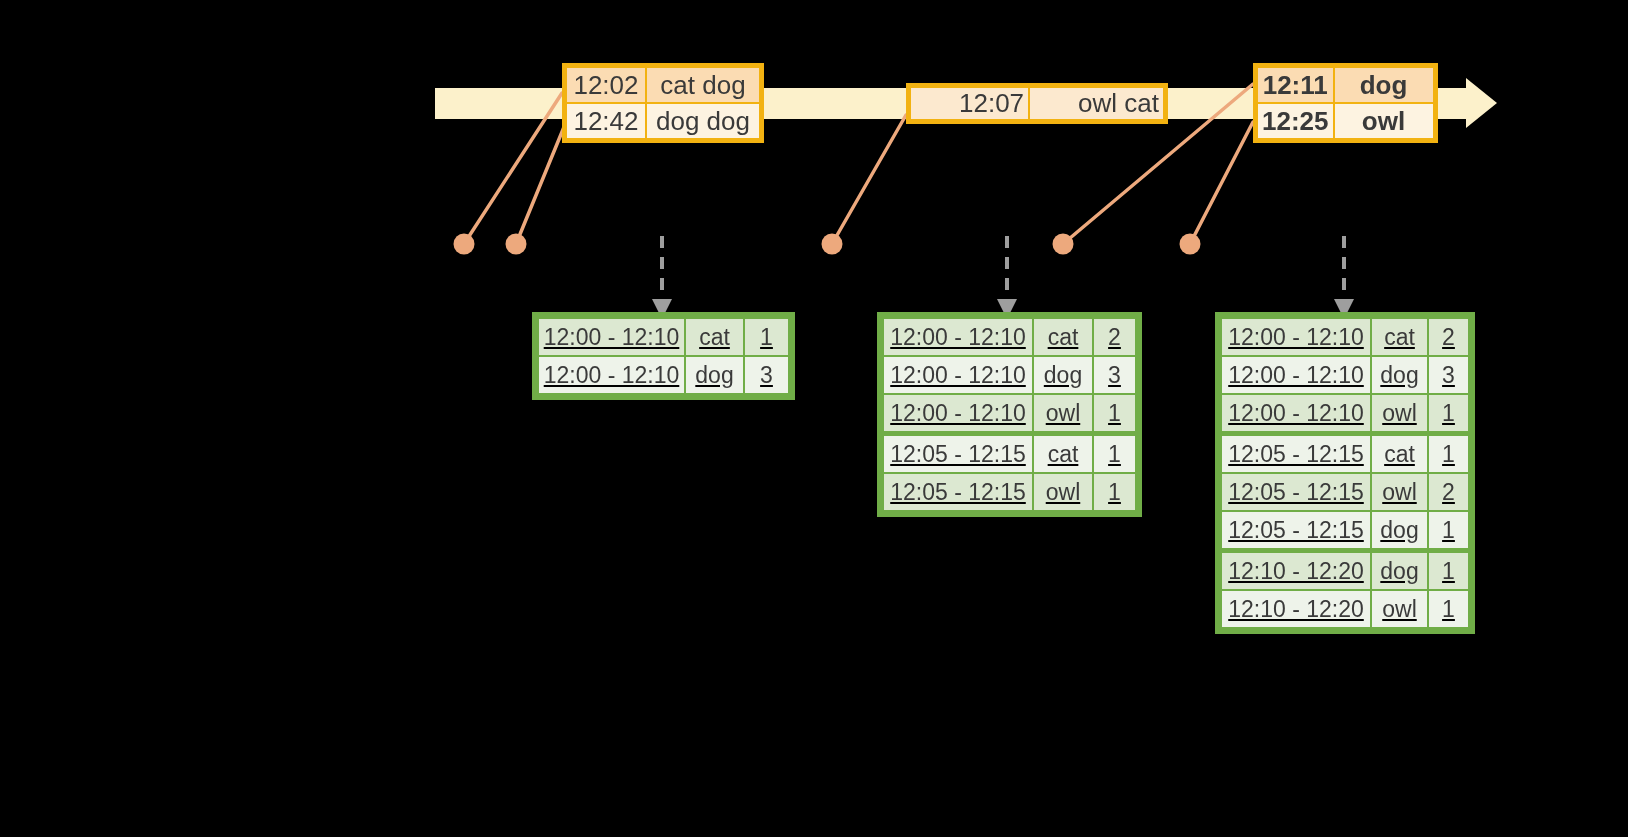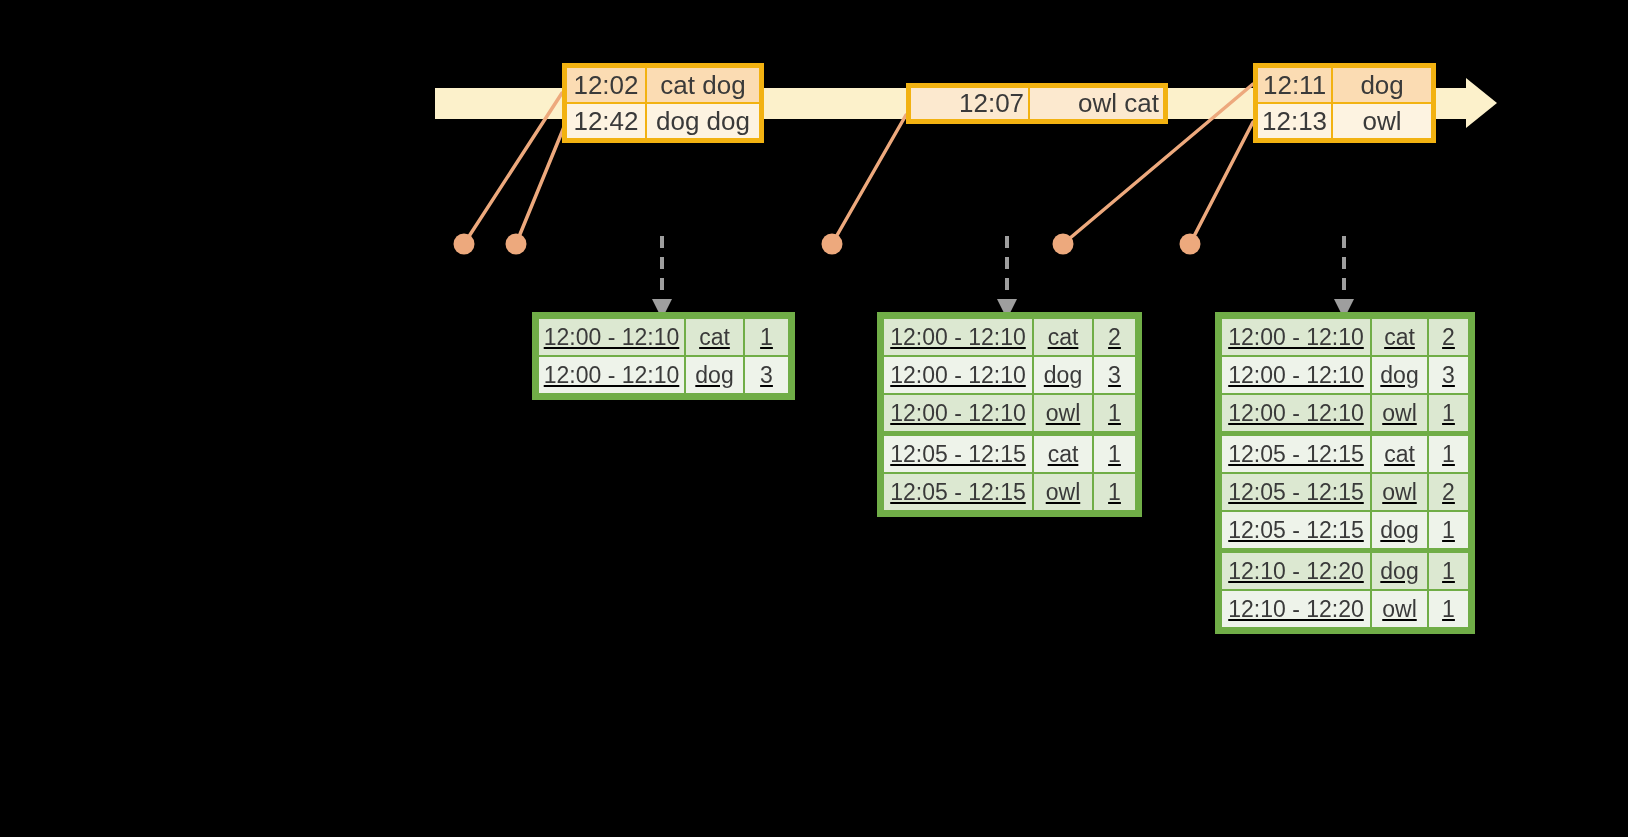--- a/index.html
+++ b/index.html
@@ -114,32 +114,32 @@
         <col style="width:112px">
       </colgroup>
     <tbody>
         <tr>
       <td class="mid">12:07</td>
       <td class="mid">owl cat</td>
     </tr>
   </tbody>
     </table>
 
-  <table class="event-table" style="left:1213px;top:63px;">
+  <table class="event-table" style="left:1213px;top:63px;font-weight:bold;">
     <colgroup>
         <col style="width:70px">
         <col style="width:98px">
       </colgroup>
     <tbody>
         <tr>
       <td class="dark">12:11</td>
       <td class="dark">dog</td>
     </tr>
     <tr>
-      <td class="light">12:13</td>
+      <td class="light">12:25</td>
       <td class="light">owl</td>
     </tr>
   </tbody>
     </table>
 
   <table class="result-table" style="left:492px;top:312px;">
     <colgroup>
         <col style="width:145px">
         <col style="width:57px">
         <col style="width:43px">

